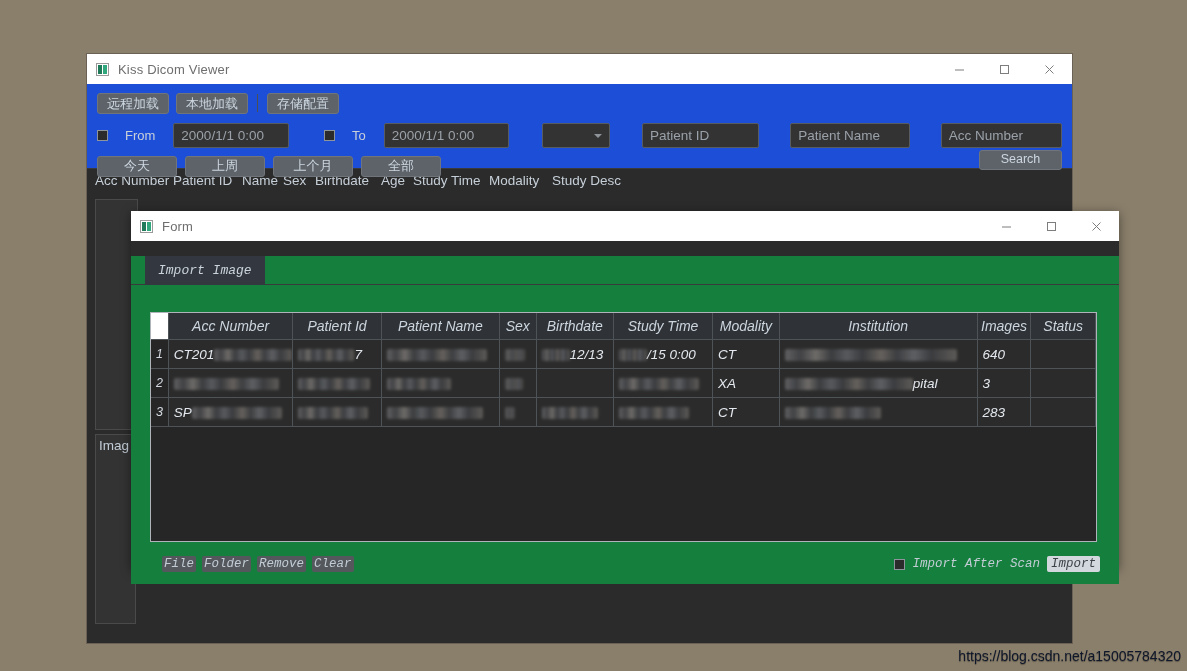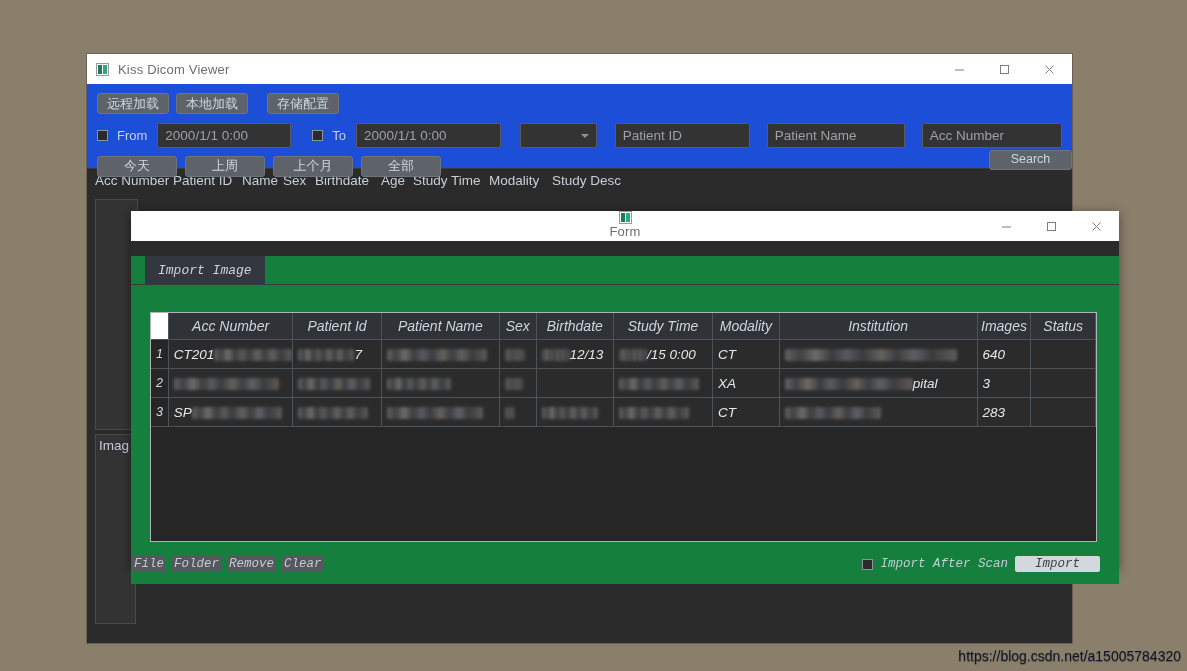--- a/index.html
+++ b/index.html
@@ -115,21 +115,21 @@
   }
   .tsep {
     width: 1px;
     height: 18px;
     background: #4a4f54;
     margin: 0 2px;
   }
   .field-row {
     display: flex;
     align-items: center;
-    gap: 4px;
+    gap: 12px;
     margin-top: 8px;
     height: 26px;
   }
   .cbox {
     width: 11px;
     height: 11px;
     border: 1px solid #8d949b;
     background: #2b2b2b;
     box-sizing: border-box;
     flex: none;
@@ -180,21 +180,21 @@
     border-radius: 3px;
     font-size: 13px;
     width: 80px;
     text-align: center;
     height: 21px;
     line-height: 18px;
     box-sizing: border-box;
   }
   #search-button {
     position: absolute;
-    right: 0;
+    right: 10px;
     top: 66px;
     background: #5d6368;
     color: #cdd6e0;
     border: 1px solid #6f757b;
     border-radius: 3px;
     font-size: 12.5px;
     width: 83px;
     text-align: center;
     height: 20px;
     line-height: 17px;
@@ -253,21 +253,20 @@
     background: #2b2b2b;
     box-sizing: border-box;
     box-shadow: 0 2px 10px rgba(0,0,0,.45);
   }
   #form-titlebar {
     height: 30px;
     background: #ffffff;
     display: flex;
     align-items: center;
     position: relative;
-    flex-direction: column;
   }
   #form-body {
     height: calc(100% - 30px);
     background: #15803d;
     position: relative;
     box-sizing: border-box;
     font-style: italic;
   }
   #tabstrip {
     display: flex;
@@ -362,21 +361,21 @@
   
   #bottom-bar {
     position: absolute;
     left: 0; right: 0; bottom: 0;
     height: 40px;
     display: flex;
     align-items: center;
   }
   #file-actions {
     position: absolute;
-    left: 1px;
+    left: 31px;
     display: flex;
     gap: 6px;
     align-items: center;
     justify-content: space-between;
   }
   .mbtn {
     font-family: "Liberation Mono", monospace;
     font-size: 12.5px;
     color: #c3ccd5;
     background: #54585d;
@@ -421,21 +420,21 @@
     font-family: "Liberation Mono", monospace;
     font-size: 12.5px;
     color: #c3ccd5;
   }
   #import-button {
     font-family: "Liberation Mono", monospace;
     font-size: 12.5px;
     color: #3b4147;
     background: #d2d8de;
     border-radius: 2px;
-    padding: 1px 20px;
+    padding: 1px 4px;
     line-height: 14px;
   }
 
   
   #watermark {
     position: absolute;
     right: 6px;
     bottom: 7px;
     font-size: 14px;
     color: #0f172a;

